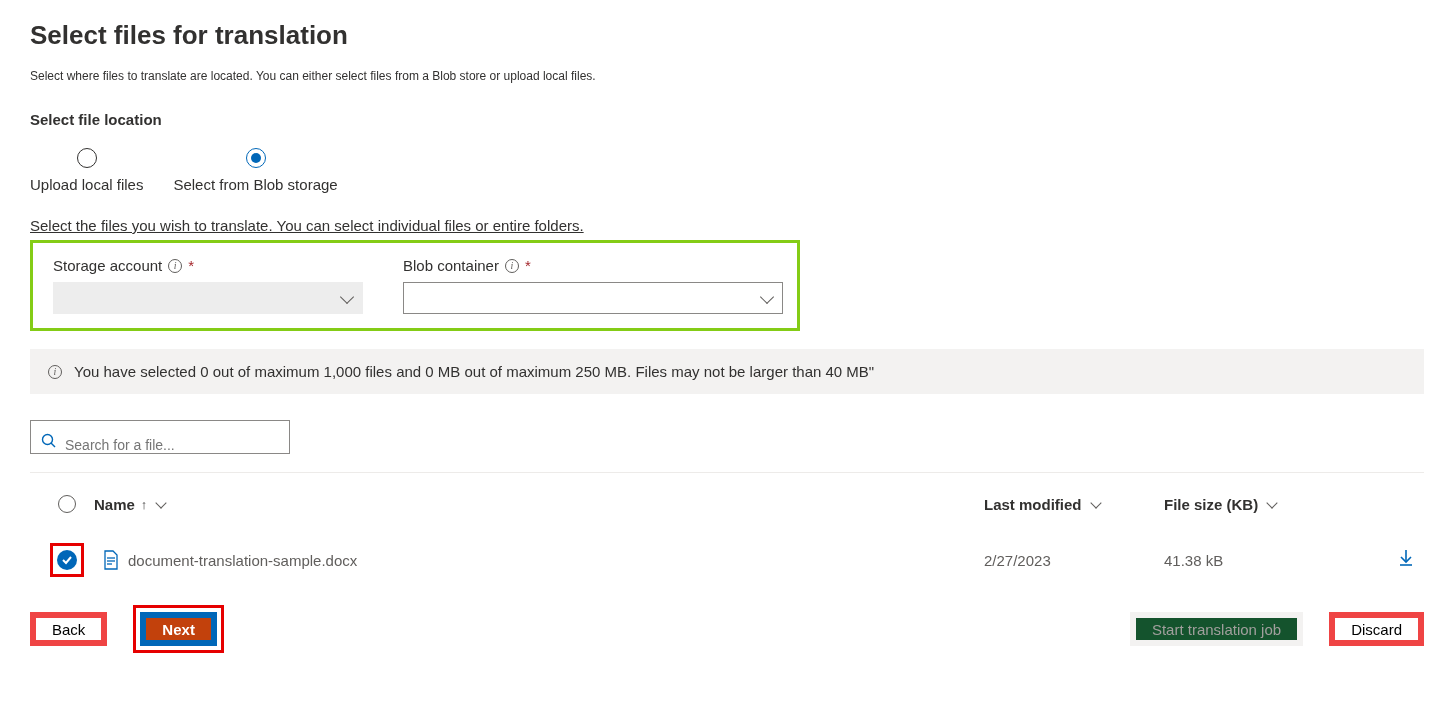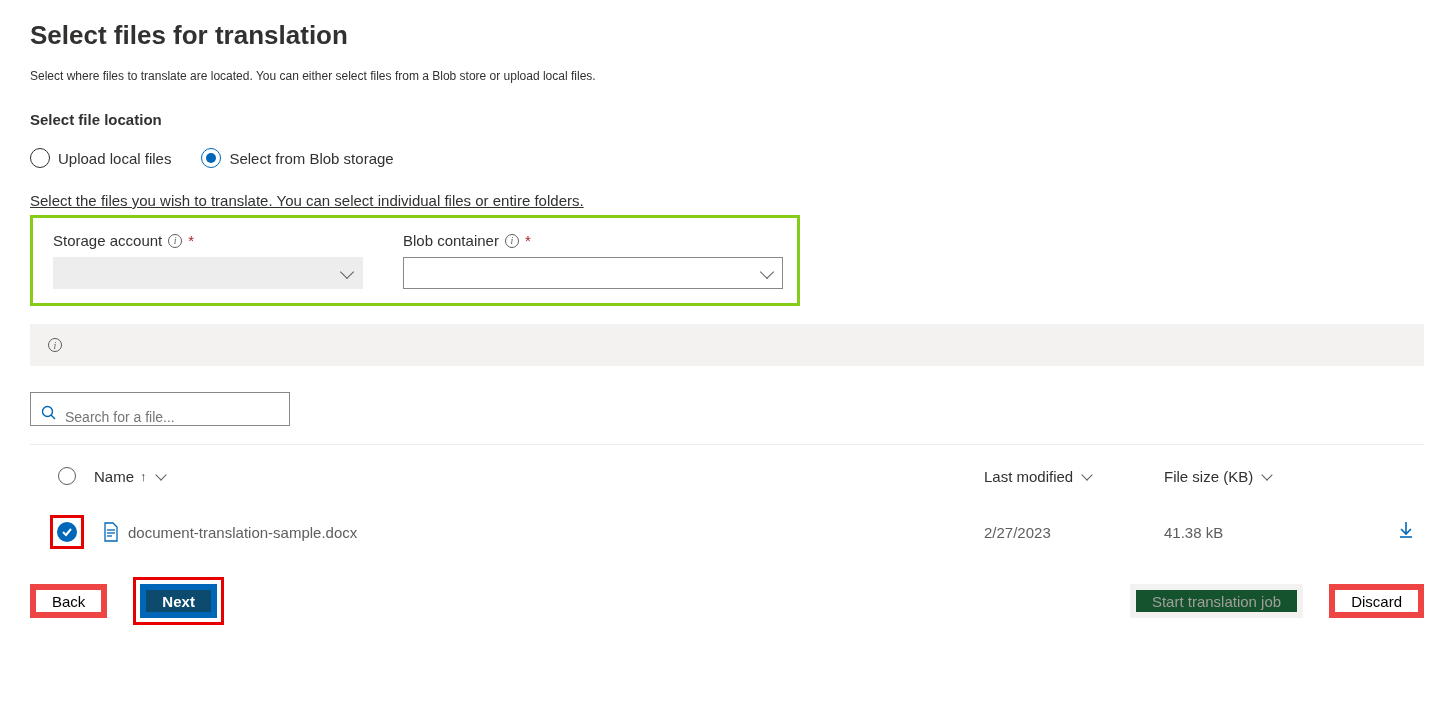--- a/index.html
+++ b/index.html
@@ -11,21 +11,21 @@
   }
   h1.page-title {
     font-size: 26px;
     font-weight: 600;
     margin-bottom: 18px;
   }
   .desc { font-size: 12px; color: #323130; margin-bottom: 28px; }
   .section-label { font-size: 15px; font-weight: 600; margin-bottom: 20px; }
 
   .radio-row { display: flex; gap: 30px; margin-bottom: 24px; align-items: center;}
-  .radio-option { display: flex; align-items: center; gap: 8px; cursor: pointer; font-size: 15px;}
+  .radio-option { display: flex; align-items: center; gap: 8px; cursor: pointer; font-size: 15px; flex-direction: column;}
   .radio-outer {
     width: 20px; height: 20px; border: 1px solid #323130; border-radius: 50%;
     display:flex; align-items:center; justify-content:center; flex-shrink:0;
   }
   .radio-option.selected .radio-outer { border-color: #0067b8; }
   .radio-inner { width: 10px; height: 10px; border-radius: 50%; background: #0067b8; display:none;}
   .radio-option.selected .radio-inner { display:block; }
 
   .sub-desc { font-size: 15px; margin-bottom: 6px; text-decoration: underline; }
 
@@ -65,21 +65,21 @@
   .search-box {
     border:1px solid #8a8886; width:260px; height:34px; display:flex;
     align-items:flex-end; gap:8px; padding:0 10px; margin-bottom: 18px;
   }
   .search-icon { color:#0067b8; }
   .search-box input { border:none; outline:none; font-size:14px; flex:1; }
 
   .divider { border-top:1px solid #edebe9; margin-bottom: 4px; }
 
   .table-header {
-    display:flex; align-items:center; padding: 18px 10px; font-size:15px; font-weight: 400;
+    display:flex; align-items:center; padding: 18px 10px; font-size:15px; font-weight: 700;
   }
   .col-check { width: 54px; display:flex; justify-content:center;}
   .header-circle { width:18px; height:18px; border:1px solid #605e5c; border-radius:50%; }
   .col-name { flex:1; display:flex; align-items:center; gap:6px;}
   .col-modified { width:180px; display:flex; align-items:center; gap:6px;}
   .col-size { width:200px; display:flex; align-items:center; gap:6px;}
   .col-dl { width:50px; text-align:right;}
   .sort-arrow { font-size: 13px; }
   .col-chevron {
     width:8px; height:8px; border-right:1px solid #605e5c; border-bottom:1px solid #605e5c;
@@ -105,21 +105,21 @@
   .size-cell { width:200px; }
   .dl-cell { width:50px; text-align:right; color:#0067b8; font-size:18px;}
 
   .footer {
     display:flex; align-items:center; gap:26px; margin-top: 16px;
   }
   .btn {
     height:34px; padding:0 16px; font-size:15px; border:6px solid #ef4444;
     background:#fff; cursor:pointer; display:flex; align-items:center; justify-content:center;
   }
-  .btn.primary { background:#0c4a6e; border-color:#0067b8; color:#fff; font-weight:600;}
+  .btn.primary { background:#c2410c; border-color:#0067b8; color:#fff; font-weight:600;}
   .btn.disabled { background:#14532d; border-color:#f3f2f1; color:#a19f9d; cursor:default;}
   .next-highlight { border:3px solid #e60000; padding:4px; display:inline-block;}
   .footer-spacer { flex:1; }
 </style>
 </head>
 <body>
 
 <h1 class="page-title">Select files for translation</h1>
 <p class="desc">Select where files to translate are located. You can either select files from a Blob store or upload local files.</p>
 
@@ -158,20 +158,21 @@
       <span class="req">*</span>
     </div>
     <div class="dropdown blob">
       <span class="chevron"></span>
     </div>
   </div>
 </div>
 
 <div class="info-banner">
   <span class="info-circle">i</span>
+  <span>You have selected 0 out of maximum 1,000 files and 0 MB out of maximum 250 MB. Files may not be larger than 40 MB"</span>
 </div>
 
 <div class="search-box">
   <span class="search-icon">
     <svg width="16" height="16" viewBox="0 0 16 16" fill="none" stroke="#0067b8" stroke-width="1.4">
       <circle cx="6.5" cy="6.5" r="5"></circle>
         <line x1="10" y1="10" x2="14" y2="14"></line>
     </svg>
   </span>
   <input type="text" placeholder="Search for a file..." style="">

